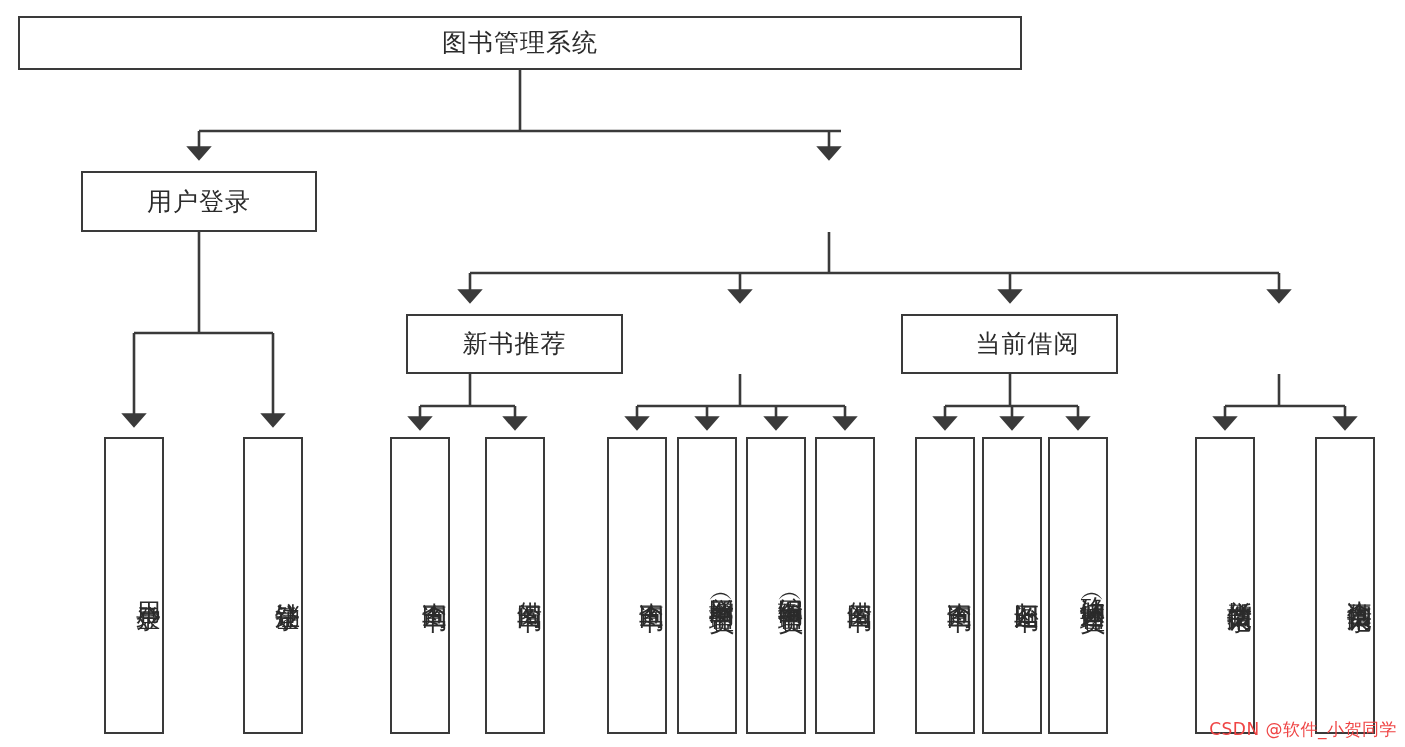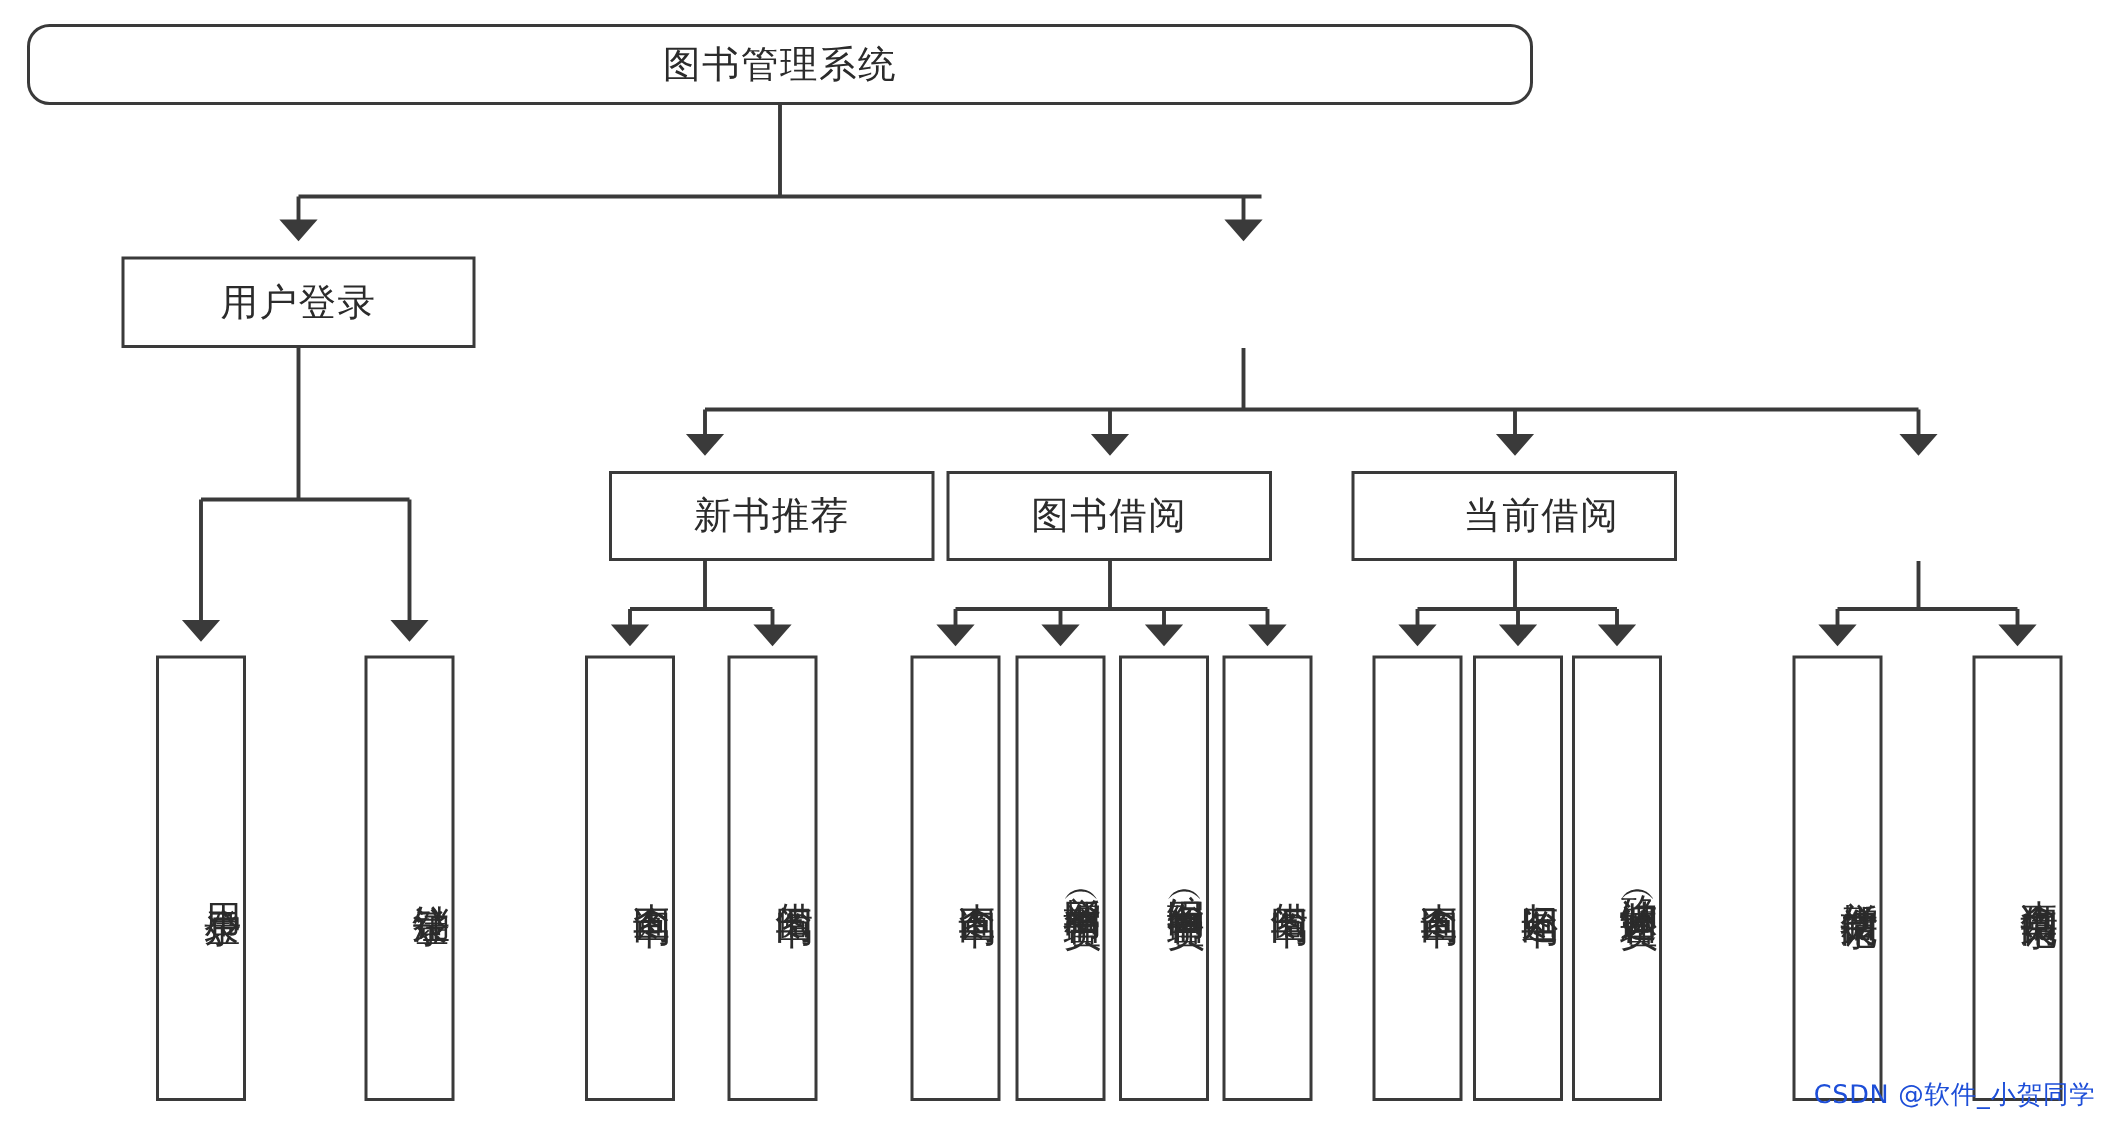--- a/index.html
+++ b/index.html
@@ -53,21 +53,21 @@
     justify-content: center;
   }
   .node.vert span {
     display: block;
   }
   .watermark {
     position: absolute;
     right: 8px;
     bottom: 6px;
     font-size: 17px;
-    color: #1d4ed8;
+    color: #ef4444;
     letter-spacing: 0.5px;
     z-index: 5;
     white-space: nowrap;
   }
 </style>
 </head>
 <body>
 
 <div id="canvas">
 
@@ -116,28 +116,27 @@
       <path d="M1012,406 L1012,422" marker-end="url(#arrow)"></path>
       <path d="M1078,406 L1078,422" marker-end="url(#arrow)"></path>
 
       <path d="M1279,374 L1279,406"></path>
       <path d="M1225,406 L1345,406"></path>
       <path d="M1225,406 L1225,422" marker-end="url(#arrow)"></path>
       <path d="M1345,406 L1345,422" marker-end="url(#arrow)"></path>
     </g>
   </svg>
 
-  <div class="node horiz" style="left:18px; top:16px; width:1004px; height:54px;border-radius:15px;">图书管理系统</div>
+  <div class="node horiz" style="left:18px; top:16px; width:1004px; height:54px;">图书管理系统</div>
 
   <div class="node horiz" style="left:81px; top:171px; width:236px; height:61px;">用户登录</div>
 
 
   <div class="node horiz" style="left:361px; top:314px; width:217px; height:60px;margin-left:45px;">新书推荐</div>
 
-  <div class="node horiz" style="left:631px; top:314px; width:217px; height:60px;">图书借阅</div>
 
   <div class="node horiz" style="left:901px; top:314px; width:217px; height:60px;padding-left:36px;">当前借阅</div>
 
 
   <div class="node vert" style="left:104px; top:437px; width:60px; height:297px;">
     <span>用户登录</span>
   </div>
 
   <div class="node vert" style="left:243px; top:437px; width:60px; height:297px;">
     <span>注销登录</span>

